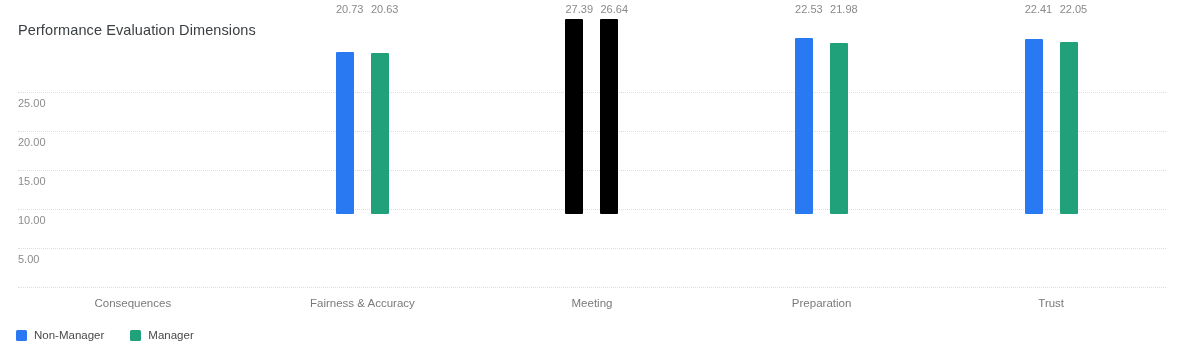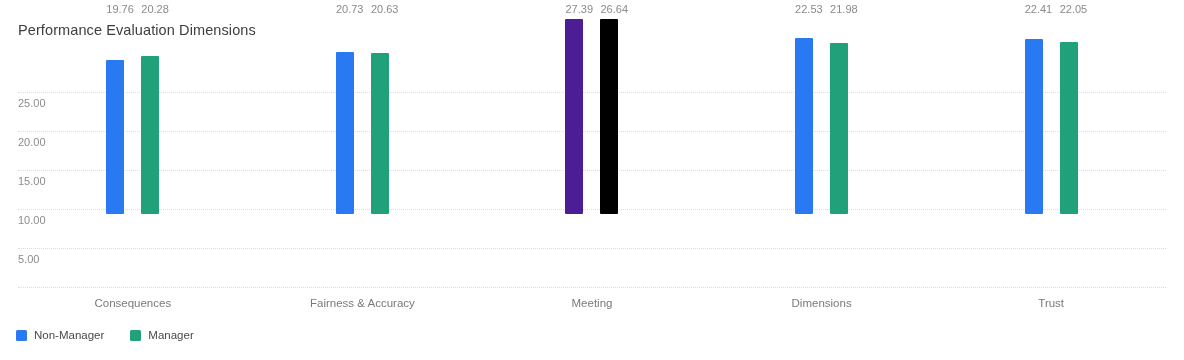--- a/index.html
+++ b/index.html
@@ -149,47 +149,35 @@
     <div id="yticks-layer">
         <div class="ytick-label" style="top: 161px;">5.00</div>
         <div class="ytick-label" style="top: 122px;">10.00</div>
         <div class="ytick-label" style="top: 83px;">15.00</div>
         <div class="ytick-label" style="top: 44px;">20.00</div>
         <div class="ytick-label" style="top: 5px;">25.00</div>
       </div>
   </div>
 
   <div id="groups-layer">
-      <div class="bar-group" style="left: 0px; width: 229.6px;">
-        <div class="bar-wrap">
-          <div class="bar" title="Non-Manager — Consequences: 19.76" style="height: 154.128px; background: rgb(41, 121, 242);">
-            <div class="bar-value">19.76</div>
-          </div>
-        </div>
-        <div class="bar-wrap">
-          <div class="bar" title="Manager — Consequences: 20.28" style="height: 158.184px; background: rgb(33, 161, 121);">
-            <div class="bar-value">20.28</div>
-          </div>
-        </div>
-      </div>
       <div class="bar-group" style="left: 229.6px; width: 229.6px;">
         <div class="bar-wrap">
           <div class="bar" title="Non-Manager — Fairness &amp; Accuracy: 20.73" style="height: 161.694px; background: rgb(41, 121, 242);">
             <div class="bar-value">20.73</div>
           </div>
         </div>
         <div class="bar-wrap">
           <div class="bar" title="Manager — Fairness &amp; Accuracy: 20.63" style="height: 160.914px; background: rgb(33, 161, 121);">
             <div class="bar-value">20.63</div>
           </div>
         </div>
       </div>
       <div class="bar-group" style="left: 459.2px; width: 229.6px;">
         <div class="bar-wrap">
-          <div class="bar" title="Non-Manager — Meeting: 27.39" style="height: 213.642px; background: #4c1d95;">
+          <div class="bar" title="Non-Manager — Meeting: 27.39" style="height: 213.642px; background: #000000;">
             <div class="bar-value">27.39</div>
           </div>
         </div>
         <div class="bar-wrap">
           <div class="bar" title="Manager — Meeting: 26.64" style="height: 207.792px; background: #000000;">
             <div class="bar-value">26.64</div>
           </div>
         </div>
       </div>
       <div class="bar-group" style="left: 688.8px; width: 229.6px;">
@@ -215,21 +203,21 @@
             <div class="bar-value">22.05</div>
           </div>
         </div>
       </div>
     </div>
 
   <div id="xaxis-layer">
       <div class="xtick-label" style="left: 114.8px; text-align: center;">Consequences</div>
       <div class="xtick-label" style="left: 344.4px;">Fairness &amp; Accuracy</div>
       <div class="xtick-label" style="left: 574px;">Meeting</div>
-      <div class="xtick-label" style="left: 803.6px;">Dimensions</div>
+      <div class="xtick-label" style="left: 803.6px;">Preparation</div>
       <div class="xtick-label" style="left: 1033.2px;">Trust</div>
     </div>
 
   <div id="legend">
       <div class="legend-item">
         <span class="legend-swatch" style="background: rgb(41, 121, 242);"></span>
         <span class="legend-label">Non-Manager</span>
       </div>
       <div class="legend-item">
         <span class="legend-swatch" style="background: rgb(33, 161, 121);"></span>

